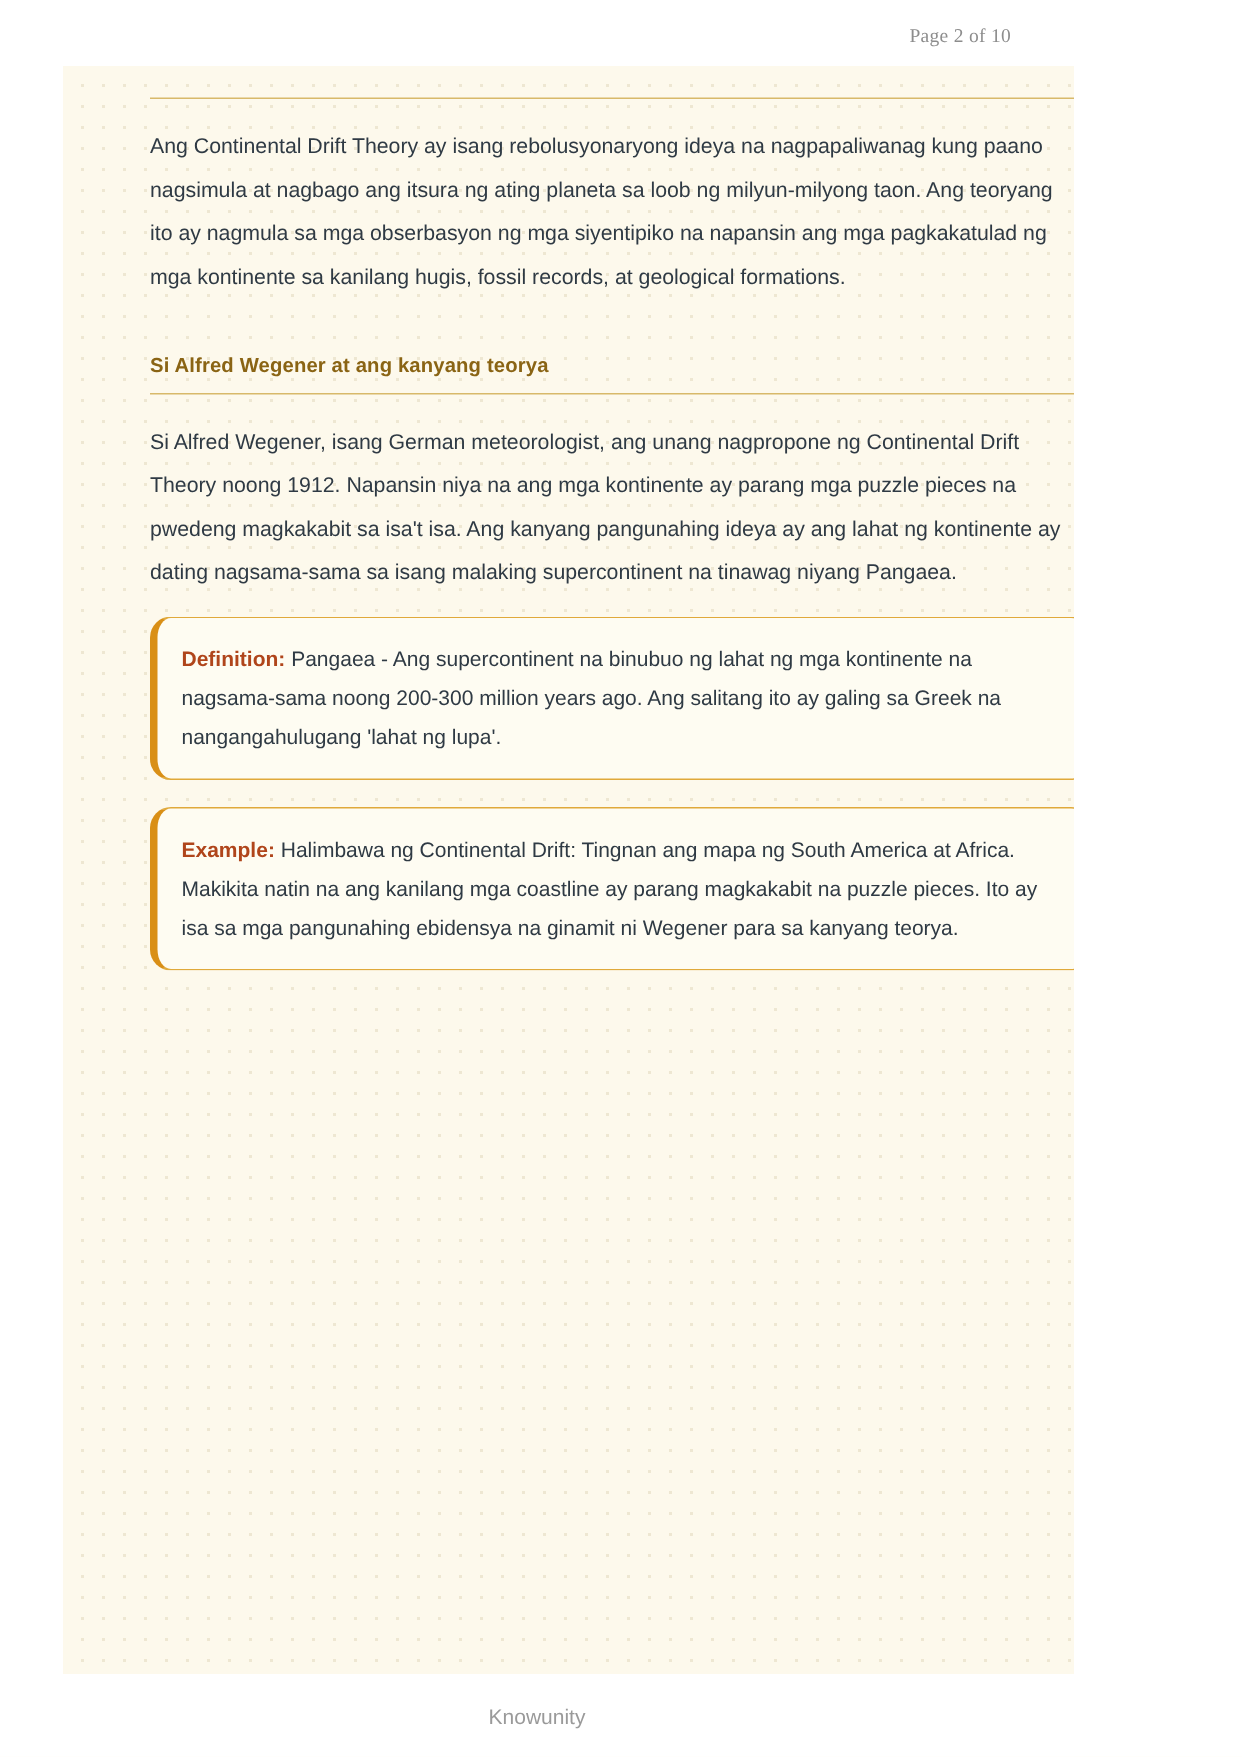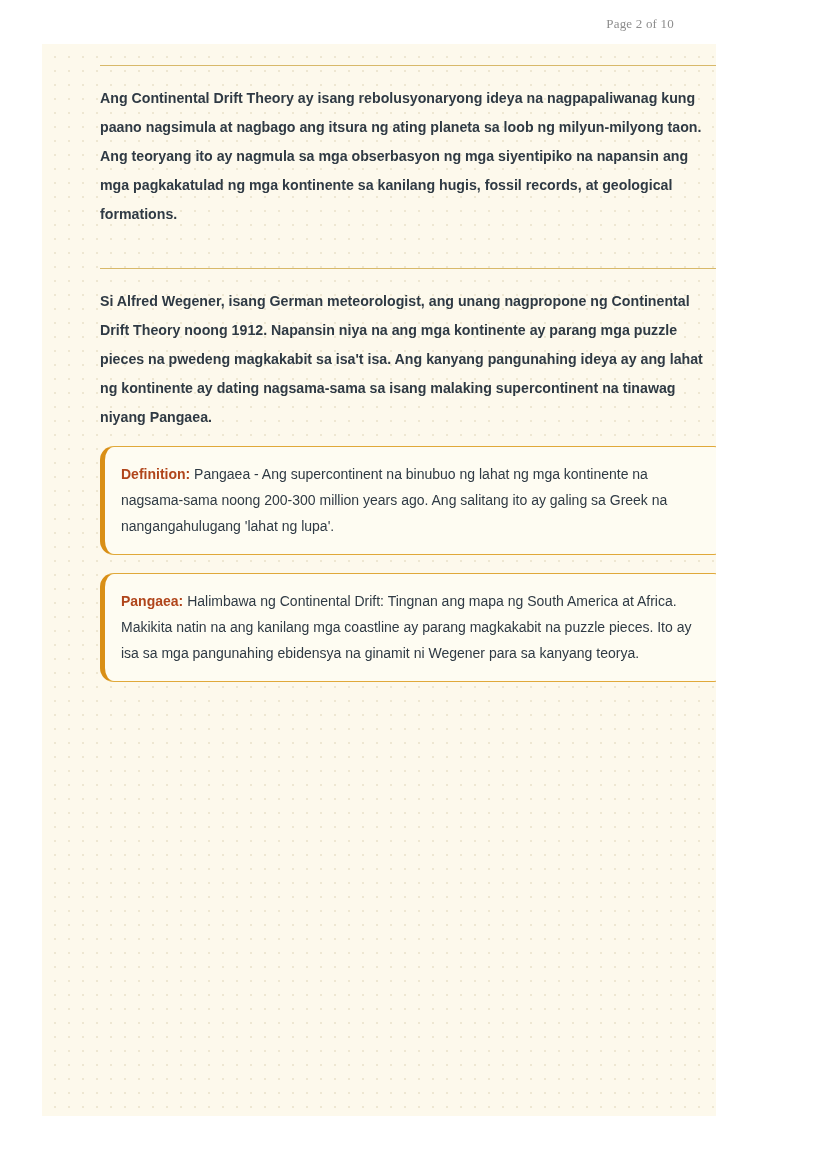--- a/index.html
+++ b/index.html
@@ -54,21 +54,20 @@
     height: 1px;
     background: #d8b96a;
     margin-top: 11px;
     margin-bottom: 18px;
   }
   .para {
     font-size: 14.2px;
     line-height: 29px;
     color: #2f3a44;
     margin: 0 12px 10px 0;
-    font-weight: bold;
   }
   .gap-lg { height: 18px; }
   .callout {
     border: 1.6px solid #e0a93a;
     border-left: 5px solid #d98f16;
     border-radius: 14px;
     background: #fefcf2;
     padding: 14px 18px 15px 16px;
     margin: 14px 0 18px 0;
   }
@@ -100,29 +99,31 @@
   <div class="page-number">Page 2 of 10</div>
 
   <div class="sheet">
     <div class="content">
 
       <div class="heading-rule"></div>
       <p class="para">Ang Continental Drift Theory ay isang rebolusyonaryong ideya na nagpapaliwanag kung paano nagsimula at nagbago ang itsura ng ating planeta sa loob ng milyun-milyong taon. Ang teoryang ito ay nagmula sa mga obserbasyon ng mga siyentipiko na napansin ang mga pagkakatulad ng mga kontinente sa kanilang hugis, fossil records, at geological formations.</p>
 
       <div class="gap-lg"></div>
 
+      <h2 class="section-heading">Si Alfred Wegener at ang kanyang teorya</h2>
       <div class="heading-rule"></div>
       <p class="para">Si Alfred Wegener, isang German meteorologist, ang unang nagpropone ng Continental Drift Theory noong 1912. Napansin niya na ang mga kontinente ay parang mga puzzle pieces na pwedeng magkakabit sa isa't isa. Ang kanyang pangunahing ideya ay ang lahat ng kontinente ay dating nagsama-sama sa isang malaking supercontinent na tinawag niyang Pangaea.</p>
 
       <div class="callout">
         <p class="callout-text"><span class="callout-label">Definition:</span><span> Pangaea - Ang supercontinent na binubuo ng lahat ng mga kontinente na nagsama-sama noong 200-300 million years ago. Ang salitang ito ay galing sa Greek na nangangahulugang 'lahat ng lupa'.</span></p>
       </div>
 
 
       <div class="callout">
-        <p class="callout-text"><span class="callout-label">Pangaea:</span><span> Halimbawa ng Continental Drift: Tingnan ang mapa ng South America at Africa. Makikita natin na ang kanilang mga coastline ay parang magkakabit na puzzle pieces. Ito ay isa sa mga pangunahing ebidensya na ginamit ni Wegener para sa kanyang teorya.</span></p>
+        <p class="callout-text"><span class="callout-label">Example:</span><span> Halimbawa ng Continental Drift: Tingnan ang mapa ng South America at Africa. Makikita natin na ang kanilang mga coastline ay parang magkakabit na puzzle pieces. Ito ay isa sa mga pangunahing ebidensya na ginamit ni Wegener para sa kanyang teorya.</span></p>
       </div>
 
     </div>
   </div>
 
+  <div class="footer">Knowunity</div>
 
 </div>
 
 </body></html>

